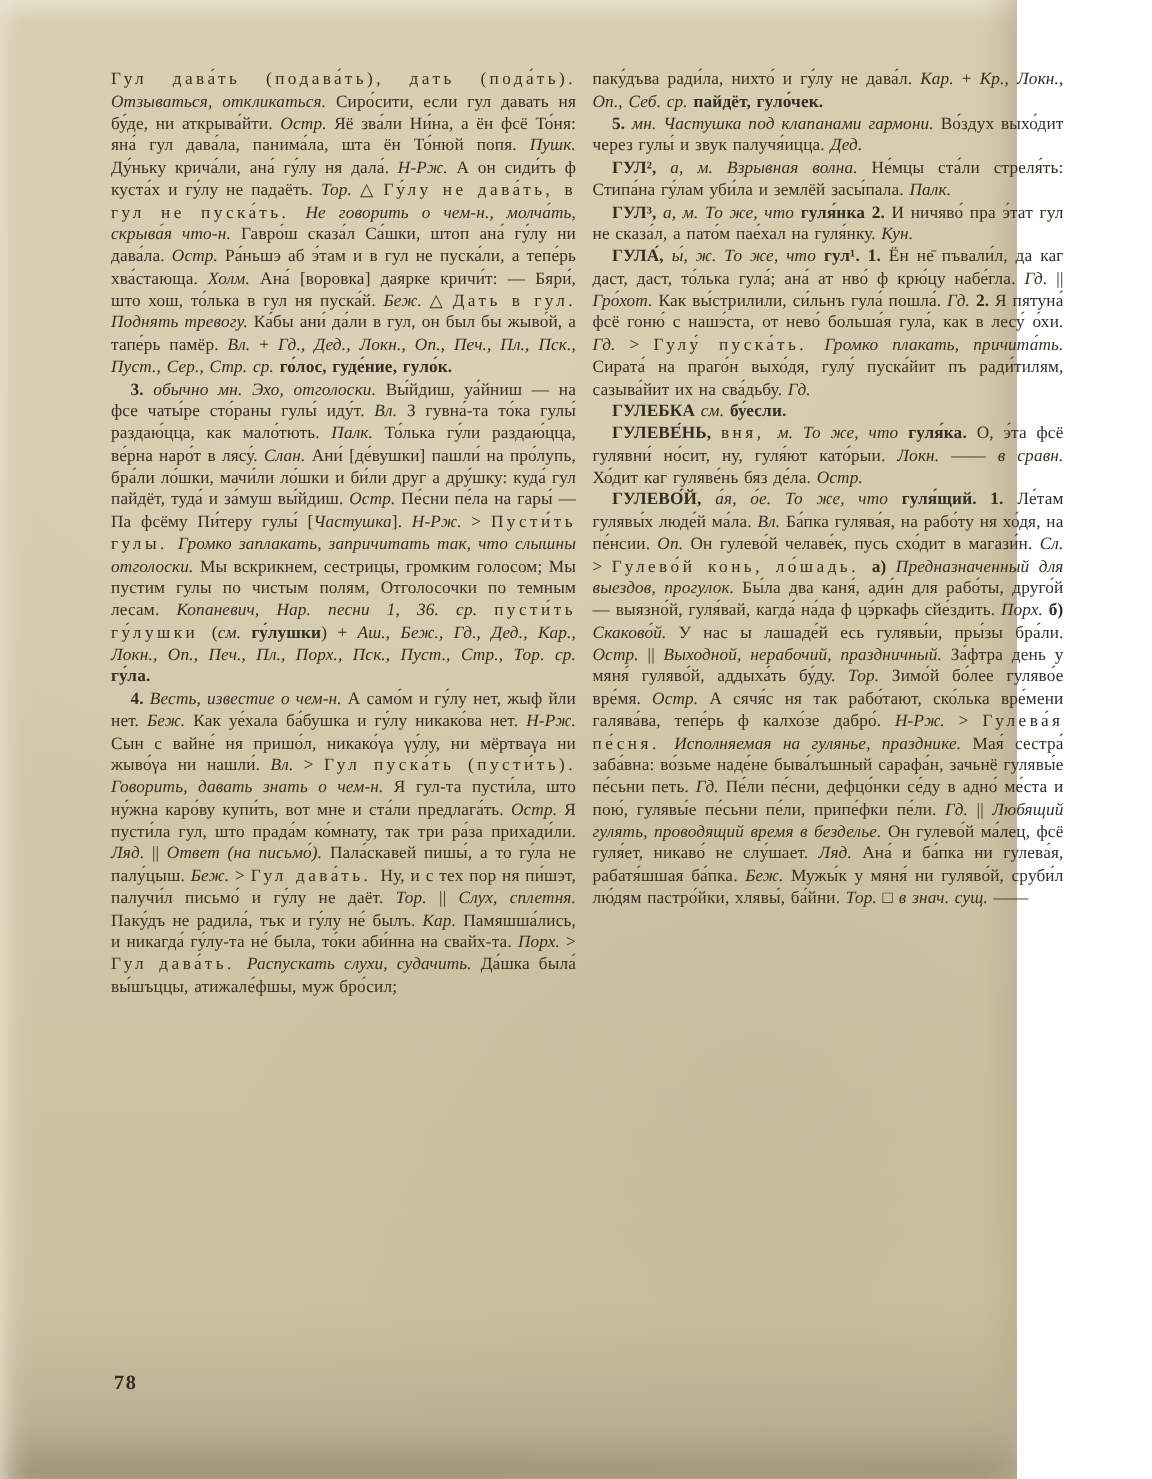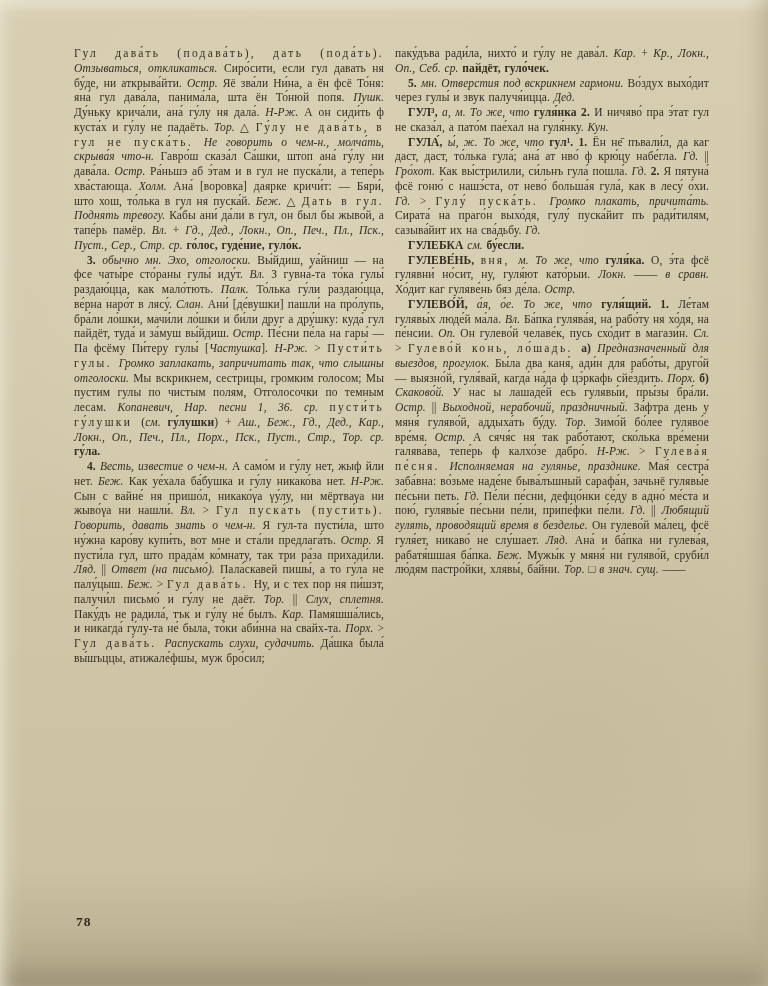--- a/index.html
+++ b/index.html
@@ -1,21 +1,21 @@
 <!DOCTYPE html>
 <html lang="ru"><head>
 <meta charset="utf-8">
 <style>
   html,body{margin:0;padding:0;}
   body{
     width:768px;height:986px;overflow:hidden;
     font-family:"Liberation Serif","DejaVu Serif",serif;
   }
   .scan{
-    position:relative;width:768px;height:986px;
+    position:relative;width:678px;height:986px;
     background:linear-gradient(180deg,#e2dac4 0,#d7cdb0 12px,#d2c8aa 45%,#ccc2a2 88%,#b6ab8d 99%,#a99e81 100%);
     box-shadow:
       inset 14px 0 20px -12px #efe9d7,
       inset -16px 0 26px -14px #b7ac8e,
       inset 0 16px 20px -14px #f0ebd9,
       inset 0 -30px 34px -20px #958a6e;
   }
   .paper-texture{
     position:absolute;inset:0;
     background:
@@ -49,21 +49,22 @@
 
 <div class="scan">
   <div class="paper-texture"></div>
   <div class="col col-left">
       <p><span class="s-sp">Гул дава́ть (подава́ть), дать (пода́ть). </span><span class="s-i">Отзываться, откликаться. </span><span class="s-n">Сиро́сити, если гул давать ня бу́де, ни аткрыва́йти. </span><span class="s-i">Остр. </span><span class="s-n">Яё зва́ли Ни́на, а ён фсё То́ня: яна́ гул дава́ла, панима́ла, шта ён То́нюй попя. </span><span class="s-i">Пушк. </span><span class="s-n">Ду́ньку крича́ли, ана́ гу́лу ня дала́. </span><span class="s-i">Н-Рж. </span><span class="s-n">А он сиди́ть ф куста́х и гу́лу не падаёть. </span><span class="s-i">Тор. </span><span class="s-n">△ </span><span class="s-sp">Гу́лу не дава́ть, в гул не пуска́ть. </span><span class="s-i">Не говорить о чем-н., молча́ть, скрыва́я что-н. </span><span class="s-n">Гавро́ш сказа́л Са́шки, штоп ана́ гу́лу ни дава́ла. </span><span class="s-i">Остр. </span><span class="s-n">Ра́ньшэ аб э́там и в гул не пуска́ли, а тепе́рь хва́стающа. </span><span class="s-i">Холм. </span><span class="s-n">Ана́ [воровка] даярке кричи́т: — Бяри́, што хош, то́лька в гул ня пуска́й. </span><span class="s-i">Беж. </span><span class="s-n">△ </span><span class="s-sp">Дать в гул. </span><span class="s-i">Поднять тревогу. </span><span class="s-n">Ка́бы ани́ да́ли в гул, он был бы жыво́й, а тапе́рь памёр. </span><span class="s-i">Вл. </span><span class="s-n">+ </span><span class="s-i">Гд., Дед., Локн., Оп., Печ., Пл., Пск., Пуст., Сер., Стр. ср. </span><span class="s-b">го́лос, гуде́ние, гуло́к.</span></p>
       <p class="indent"><span class="s-b">3. </span><span class="s-i">обычно мн. Эхо, отголоски. </span><span class="s-n">Вы́йдиш, уа́йниш — на фсе чаты́ре сто́раны гулы́ иду́т. </span><span class="s-i">Вл. </span><span class="s-n">З гувна́-та то́ка гулы́ раздаю́цца, как мало́тють. </span><span class="s-i">Палк. </span><span class="s-n">То́лька гу́ли раздаю́цца, ве́рна наро́т в лясу́. </span><span class="s-i">Слан. </span><span class="s-n">Ани́ [де́вушки] пашли́ на про́лупь, бра́ли ло́шки, мачи́ли ло́шки и би́ли друг а дру́шку: куда́ гул пайдёт, туда́ и за́муш вы́йдиш. </span><span class="s-i">Остр. </span><span class="s-n">Пе́сни пе́ла на гары́ — Па фсёму Пи́теру гулы́ [</span><span class="s-i">Частушка</span><span class="s-n">]. </span><span class="s-i">Н-Рж. </span><span class="s-n">&gt; </span><span class="s-sp">Пусти́ть гулы. </span><span class="s-i">Громко заплакать, запричитать так, что слышны отголоски. </span><span class="s-n">Мы вскрикнем, сестрицы, громким голосом; Мы пустим гулы по чистым полям, Отголосочки по темным лесам. </span><span class="s-i">Копаневич, Нар. песни 1, 36. ср. </span><span class="s-sp">пусти́ть гу́лушки </span><span class="s-n">(</span><span class="s-i">см. </span><span class="s-b">гу́лушки</span><span class="s-n">) + </span><span class="s-i">Аш., Беж., Гд., Дед., Кар., Локн., Оп., Печ., Пл., Порх., Пск., Пуст., Стр., Тор. ср. </span><span class="s-b">гу́ла.</span></p>
       <p class="indent"><span class="s-b">4. </span><span class="s-i">Весть, известие о чем-н. </span><span class="s-n">А само́м и гу́лу нет, жыф йли нет. </span><span class="s-i">Беж. </span><span class="s-n">Как уе́хала ба́бушка и гу́лу никако́ва нет. </span><span class="s-i">Н-Рж. </span><span class="s-n">Сын с вайне́ ня пришо́л, никако́γа γу́лу, ни мёртваγа ни жыво́γа ни нашли́. </span><span class="s-i">Вл. </span><span class="s-n">&gt; </span><span class="s-sp">Гул пуска́ть (пусти́ть). </span><span class="s-i">Говорить, давать знать о чем-н. </span><span class="s-n">Я гул-та пусти́ла, што ну́жна каро́ву купи́ть, вот мне и ста́ли предлага́ть. </span><span class="s-i">Остр. </span><span class="s-n">Я пусти́ла гул, што прада́м ко́мнату, так три ра́за прихади́ли. </span><span class="s-i">Ляд. </span><span class="s-n">|| </span><span class="s-i">Ответ (на письмо́). </span><span class="s-n">Пала́скавей пишы́, а то гу́ла не палу́цыш. </span><span class="s-i">Беж. </span><span class="s-n">&gt; </span><span class="s-sp">Гул дава́ть. </span><span class="s-n">Ну, и с тех пор ня пи́шэт, палучи́л письмо́ и гу́лу не даёт. </span><span class="s-i">Тор. </span><span class="s-n">|| </span><span class="s-i">Слух, сплетня. </span><span class="s-n">Паку́дъ не радила́, тък и гу́лу не́ былъ. </span><span class="s-i">Кар. </span><span class="s-n">Памяшша́лись, и никагда́ гу́лу-та не́ была, то́ки аби́нна на свайх-та. </span><span class="s-i">Порх. </span><span class="s-n">&gt; </span><span class="s-sp">Гул дава́ть. </span><span class="s-i">Распускать слухи, судачить. </span><span class="s-n">Да́шка была́ вы́шъццы, атижале́фшы, муж бро́сил;</span></p>
     </div>
   <div class="col col-right">
       <p><span class="s-n">паку́дъва ради́ла, нихто́ и гу́лу не дава́л. </span><span class="s-i">Кар. </span><span class="s-n">+ </span><span class="s-i">Кр., Локн., Оп., Себ. ср. </span><span class="s-b">пайдёт, гуло́чек.</span></p>
-      <p class="indent"><span class="s-b">5. </span><span class="s-i">мн. Отверстия под вскрикнем гармони. </span><span class="s-n">Во́здух выхо́дит через гулы́ и звук палучя́ицца. </span><span class="s-i">Дед.</span></p>
+      <p class="indent"><span class="s-b">5. </span><span class="s-i">мн. Частушка под клапанами гармони. </span><span class="s-n">Во́здух выхо́дит через гулы́ и звук палучя́ицца. </span><span class="s-i">Дед.</span></p>
+      <p class="indent"><span class="s-b">ГУЛ², </span><span class="s-i">а, м. Взрывная волна. </span><span class="s-n">Не́мцы ста́ли стреля́ть: Стипа́на гу́лам уби́ла и землёй засы́пала. </span><span class="s-i">Палк.</span></p>
       <p class="indent"><span class="s-b">ГУЛ³, </span><span class="s-i">а, м. То же, что </span><span class="s-b">гуля́нка 2. </span><span class="s-n">И ничяво́ пра э́тат гул не сказа́л, а пато́м пае́хал на гуля́нку. </span><span class="s-i">Кун.</span></p>
       <p class="indent"><span class="s-b">ГУЛА́, </span><span class="s-i">ы́, ж. То же, что </span><span class="s-b">гул¹. 1. </span><span class="s-n">Ён не̄ пъвали́л, да каг даст, даст, то́лька гула́; ана́ ат нво́ ф крю́цу набе́гла. </span><span class="s-i">Гд. </span><span class="s-n">|| </span><span class="s-i">Гро́хот. </span><span class="s-n">Как вы́стрилили, си́льнъ гула́ пошла́. </span><span class="s-i">Гд. </span><span class="s-b">2. </span><span class="s-n">Я пятуна́ фсё гоню́ с нашэ́ста, от нево́ больша́я гула́, как в лесу́ о́хи. </span><span class="s-i">Гд. </span><span class="s-n">&gt; </span><span class="s-sp">Гулу́ пуска́ть. </span><span class="s-i">Громко плакать, причита́ть. </span><span class="s-n">Сирата́ на праго́н выхо́дя, гулу́ пуска́йит пъ ради́тилям, сазыва́йит их на сва́дьбу. </span><span class="s-i">Гд.</span></p>
       <p class="indent"><span class="s-b">ГУЛЕБКА </span><span class="s-i">см. </span><span class="s-b">бу́если.</span></p>
       <p class="indent"><span class="s-b">ГУЛЕВЕ́НЬ, </span><span class="s-sp">вня, </span><span class="s-i">м. То же, что </span><span class="s-b">гуля́ка. </span><span class="s-n">О, э́та фсё гулявни́ но́сит, ну, гуля́ют като́рыи. </span><span class="s-i">Локн. </span><span class="s-n">—— </span><span class="s-i">в сравн. </span><span class="s-n">Хо́дит каг гуляве́нь бяз де́ла. </span><span class="s-i">Остр.</span></p>
       <p class="indent"><span class="s-b">ГУЛЕВО́Й, </span><span class="s-i">а́я, о́е. То же, что </span><span class="s-b">гуля́щий. 1. </span><span class="s-n">Ле́там гулявы́х люде́й ма́ла. </span><span class="s-i">Вл. </span><span class="s-n">Ба́пка гулява́я, на рабо́ту ня хо́дя, на пе́нсии. </span><span class="s-i">Оп. </span><span class="s-n">Он гулево́й челаве́к, пусь схо́дит в магази́н. </span><span class="s-i">Сл. </span><span class="s-n">&gt; </span><span class="s-sp">Гулево́й конь, ло́шадь. </span><span class="s-b">а) </span><span class="s-i">Предназначенный для выездов, прогулок. </span><span class="s-n">Бы́ла два каня́, ади́н для рабо́ты, друго́й — выязно́й, гуля́вай, кагда́ на́да ф цэ́ркафь сйе́здить. </span><span class="s-i">Порх. </span><span class="s-b">б) </span><span class="s-i">Скаково́й. </span><span class="s-n">У нас ы лашаде́й есь гулявы́и, пры́зы бра́ли. </span><span class="s-i">Остр. </span><span class="s-n">|| </span><span class="s-i">Выходной, нерабочий, праздничный. </span><span class="s-n">За́фтра день у мяня́ гуляво́й, аддыха́ть бу́ду. </span><span class="s-i">Тор. </span><span class="s-n">Зимо́й бо́лее гуляво́е вре́мя. </span><span class="s-i">Остр. </span><span class="s-n">А сячя́с ня так рабо́тают, ско́лька вре́мени галява́ва, тепе́рь ф калхо́зе дабро́. </span><span class="s-i">Н-Рж. </span><span class="s-n">&gt; </span><span class="s-sp">Гулева́я пе́сня. </span><span class="s-i">Исполняемая на гулянье, празднике. </span><span class="s-n">Мая́ сестра́ заба́вна: во́зьме наде́не быва́лъшный сарафа́н, зачьнё гулявы́е пе́сьни петь. </span><span class="s-i">Гд. </span><span class="s-n">Пе́ли пе́сни, дефцо́нки се́ду в адно́ ме́ста и пою́, гулявы́е пе́сьни пе́ли, припе́фки пе́ли. </span><span class="s-i">Гд. </span><span class="s-n">|| </span><span class="s-i">Любящий гулять, проводящий время в безделье. </span><span class="s-n">Он гулево́й ма́лец, фсё гуля́ет, никаво́ не слу́шает. </span><span class="s-i">Ляд. </span><span class="s-n">Ана́ и ба́пка ни гулева́я, рабатя́шшая ба́пка. </span><span class="s-i">Беж. </span><span class="s-n">Мужы́к у мяня́ ни гуляво́й, сруби́л лю́дям пастро́йки, хлявы́, ба́йни. </span><span class="s-i">Тор. </span><span class="s-n">□ </span><span class="s-i">в знач. сущ. </span><span class="s-n">——</span></p>
     </div>
   <div class="page-number">78</div>
 </div>
 
 </body></html>

